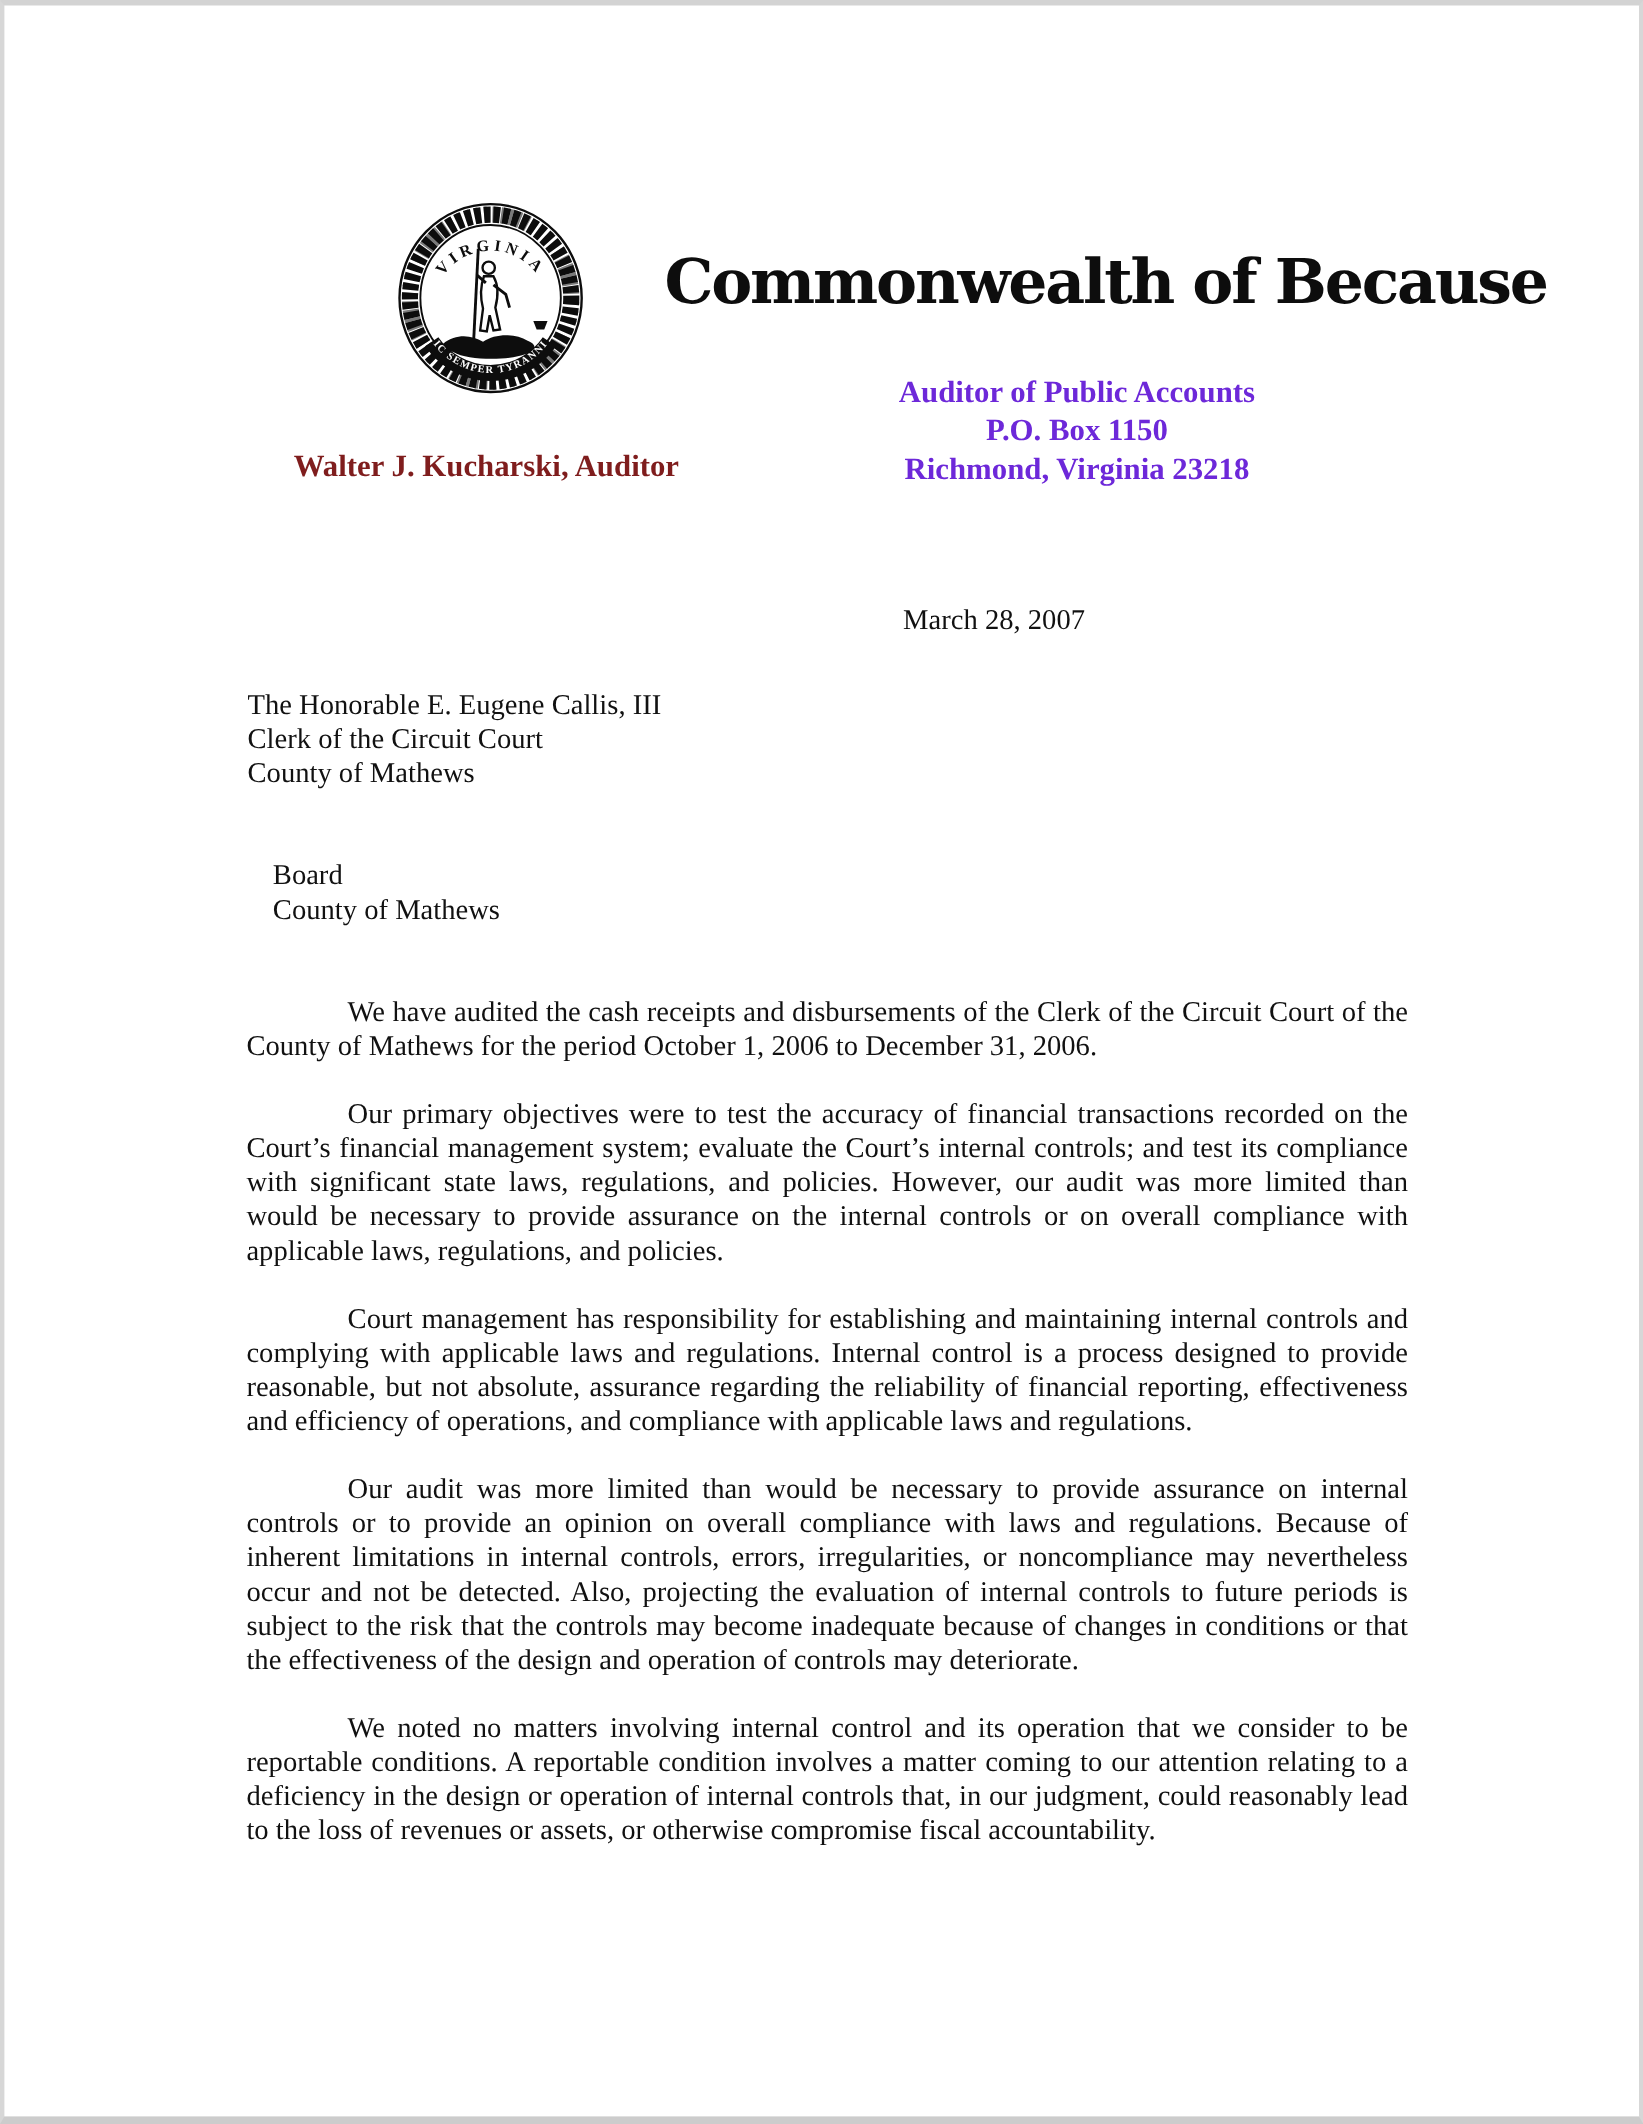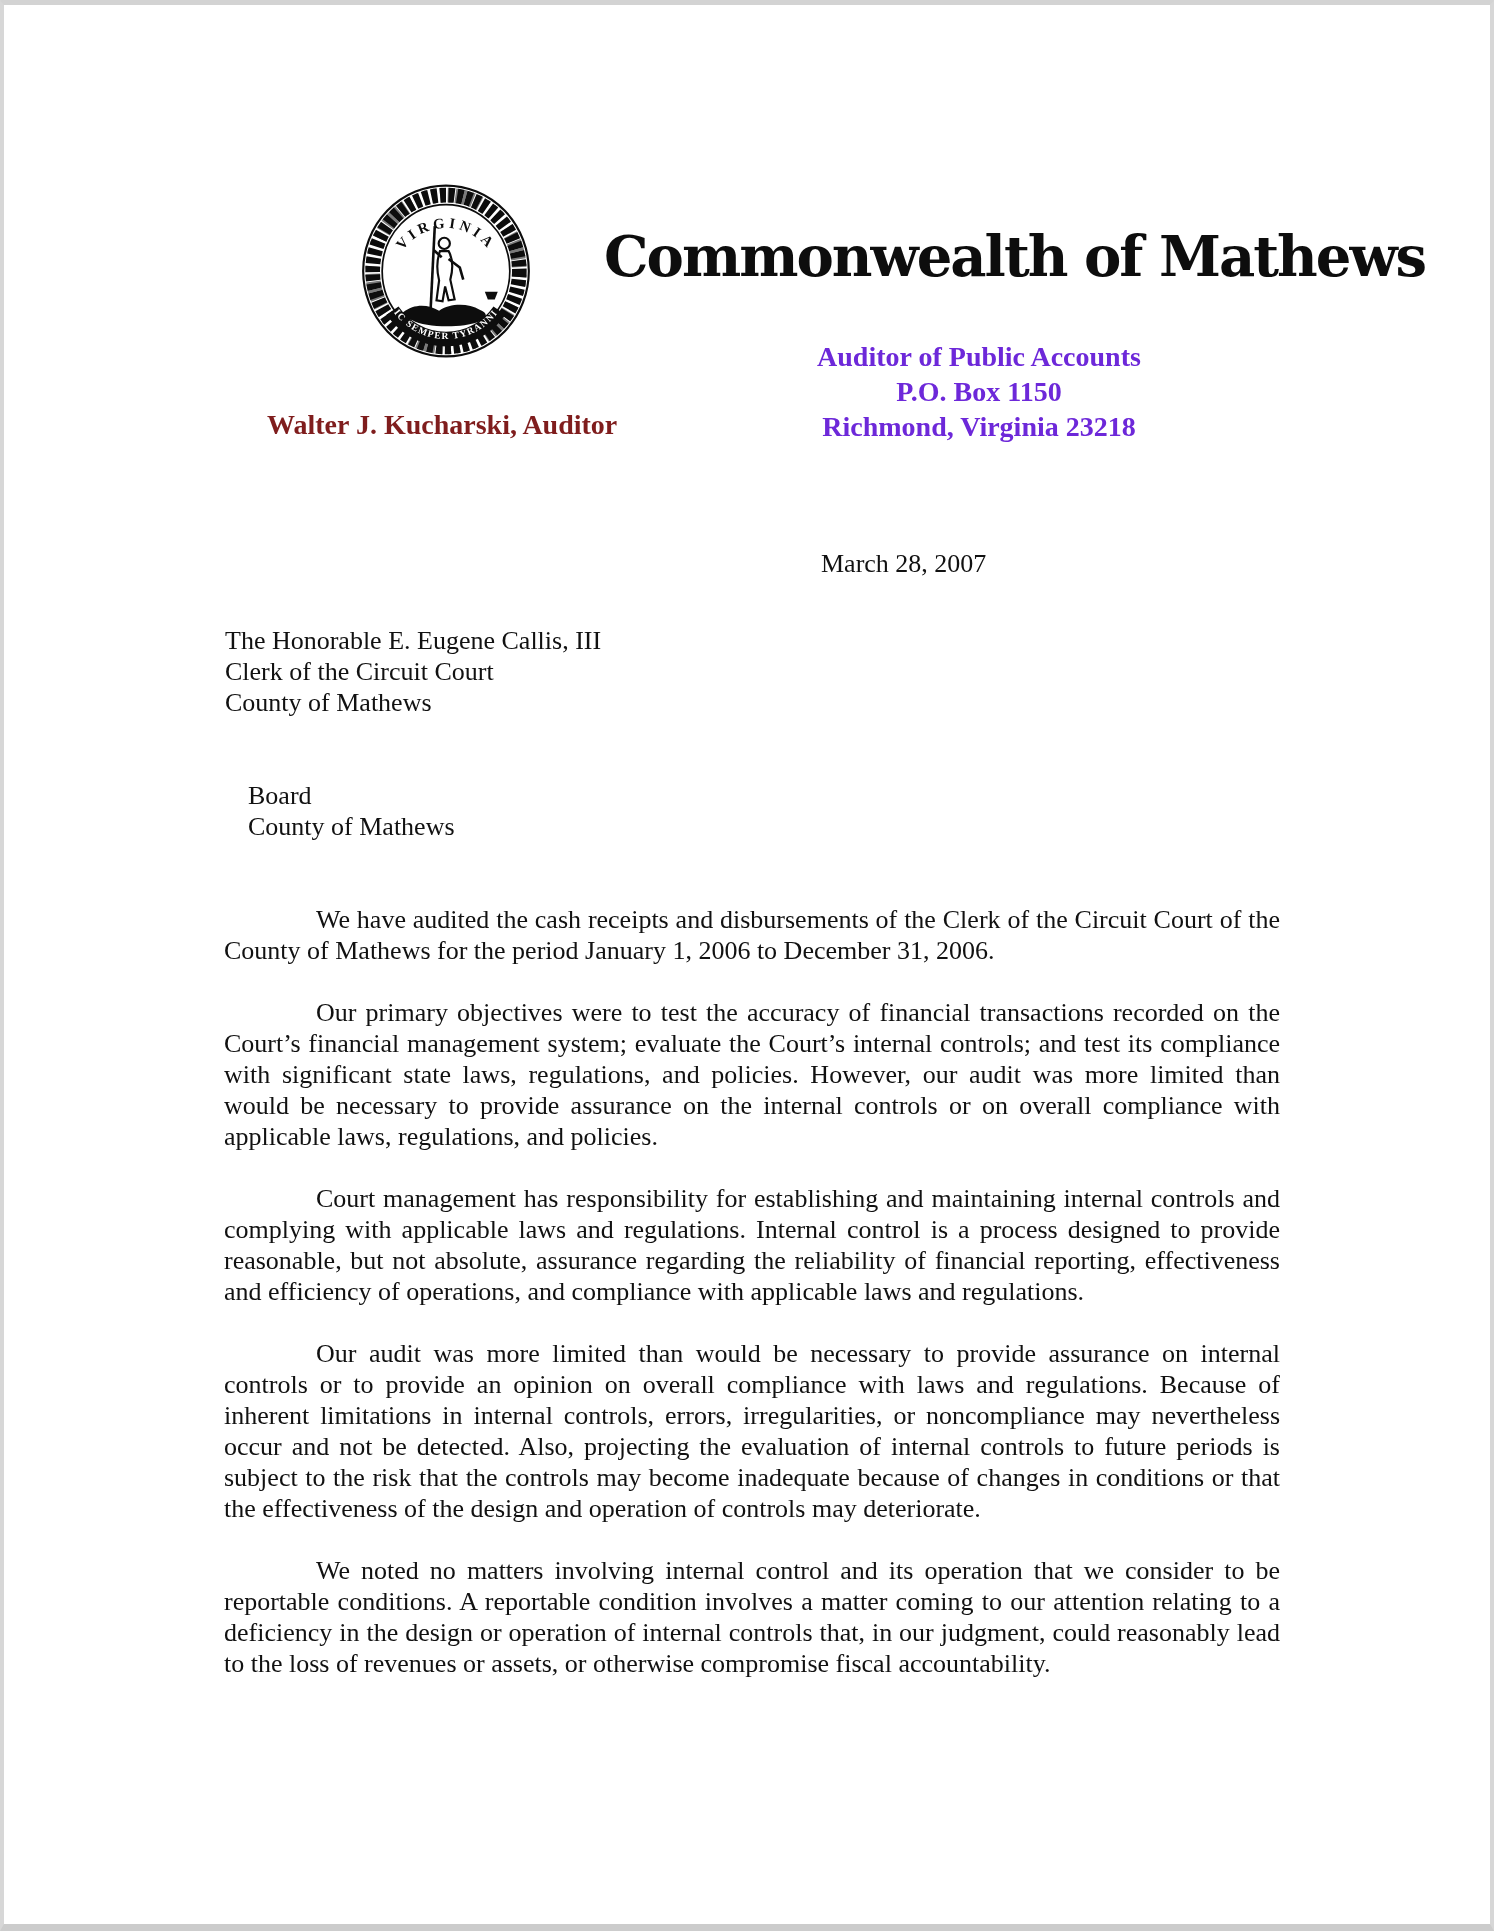--- a/index.html
+++ b/index.html
@@ -132,21 +132,21 @@
     <path d="M 50,150 C 64,139 80,141 92,148 C 105,139 126,139 139,147 C 150,151 148,159 137,161 C 120,168 76,168 61,159 C 51,156 46,154 50,150 Z" fill="#0d0d0d"></path>
 
     <path d="M 145,126 l 15,0 l -3.5,9 l -8,0 z" fill="#0d0d0d"></path>
 
     <path d="M 38,148 A 76,78 0 0 0 162,148" fill="none" stroke="#0d0d0d" stroke-width="17"></path>
     <text font-family="Liberation Serif, serif" font-size="11" font-weight="bold" letter-spacing="1.5" fill="#ffffff">
       <textPath href="#arcBottom" startOffset="50%" text-anchor="middle">SIC SEMPER TYRANNIS</textPath>
     </text>
   </svg>
 
-  <div class="org-title">Commonwealth of Mathews</div>
+  <div class="org-title">Commonwealth of Because</div>
 
   <div class="office-block">
     <div>Auditor of Public Accounts</div>
     <div>P.O. Box 1150</div>
     <div>Richmond, Virginia 23218</div>
   </div>
 
   <div class="auditor-name">Walter J. Kucharski, Auditor</div>
 
   <div class="date-line">March 28, 2007</div>
@@ -156,20 +156,20 @@
     <div>Clerk of the Circuit Court</div>
     <div>County of Mathews</div>
   </div>
 
   <div class="board-block">
     <div>Board</div>
     <div>County of Mathews</div>
   </div>
 
   <div class="body-block">
-    <p>We have audited the cash receipts and disbursements of the Clerk of the Circuit Court of the County of Mathews for the period January 1, 2006 to December 31, 2006.</p>
+    <p>We have audited the cash receipts and disbursements of the Clerk of the Circuit Court of the County of Mathews for the period October 1, 2006 to December 31, 2006.</p>
     <p>Our primary objectives were to test the accuracy of financial transactions recorded on the Court’s financial management system; evaluate the Court’s internal controls; and test its compliance with significant state laws, regulations, and policies.  However, our audit was more limited than would be necessary to provide assurance on the internal controls or on overall compliance with applicable laws, regulations, and policies.</p>
     <p>Court management has responsibility for establishing and maintaining internal controls and complying with applicable laws and regulations.  Internal control is a process designed to provide reasonable, but not absolute, assurance regarding the reliability of financial reporting, effectiveness and efficiency of operations, and compliance with applicable laws and regulations.</p>
     <p>Our audit was more limited than would be necessary to provide assurance on internal controls or to provide an opinion on overall compliance with laws and regulations.  Because of inherent limitations in internal controls, errors, irregularities, or noncompliance may nevertheless occur and not be detected.  Also, projecting the evaluation of internal controls to future periods is subject to the risk that the controls may become inadequate because of changes in conditions or that the effectiveness of the design and operation of controls may deteriorate.</p>
     <p>We noted no matters involving internal control and its operation that we consider to be reportable conditions.  A reportable condition involves a matter coming to our attention relating to a deficiency in the design or operation of internal controls that, in our judgment, could reasonably lead to the loss of revenues or assets, or otherwise compromise fiscal accountability.</p>
   </div>
 
 </div>
 
 </body></html>

